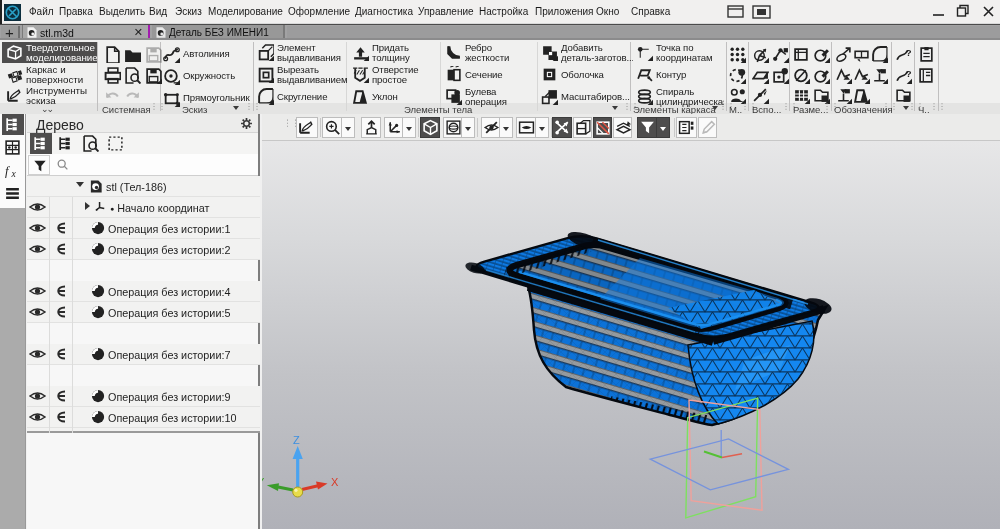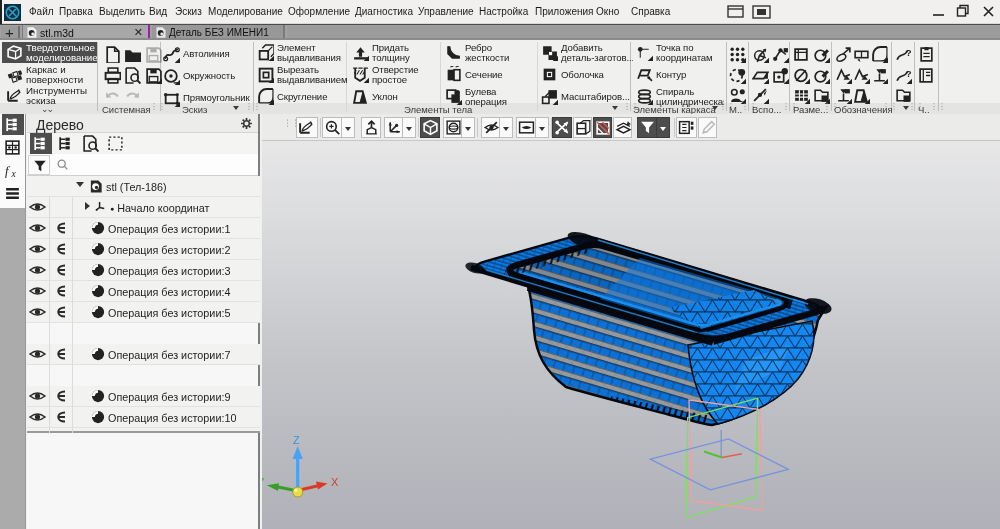--- a/index.html
+++ b/index.html
@@ -888,32 +888,20 @@
           <svg class="eye" viewBox="0 0 17 14">
             <use href="#g-eye"></use>
           </svg>
           <svg class="elem" viewBox="0 0 16 14">
             <use href="#g-elem"></use>
           </svg>
           <svg class="ticon" viewBox="0 0 16 16">
             <use href="#g-ball"></use>
           </svg>
           <span class="ttxt">Операция без истории:2</span>
-        </div>
-        <div class="trow" style="top:84px">
-          <svg class="eye" viewBox="0 0 17 14">
-            <use href="#g-eye"></use>
-          </svg>
-          <svg class="elem" viewBox="0 0 16 14">
-            <use href="#g-elem"></use>
-          </svg>
-          <svg class="ticon" viewBox="0 0 16 16">
-            <use href="#g-ball"></use>
-          </svg>
-          <span class="ttxt">Операция без истории:3</span>
         </div>
         <div class="trow" style="top:105px">
           <svg class="eye" viewBox="0 0 17 14">
             <use href="#g-eye"></use>
           </svg>
           <svg class="elem" viewBox="0 0 16 14">
             <use href="#g-elem"></use>
           </svg>
           <svg class="ticon" viewBox="0 0 16 16">
             <use href="#g-ball"></use>

